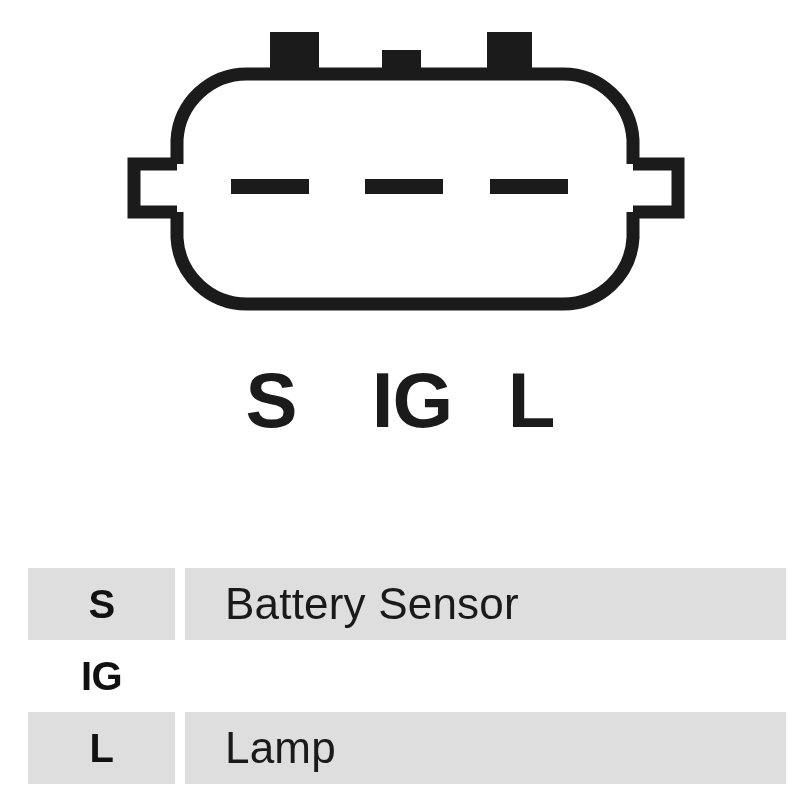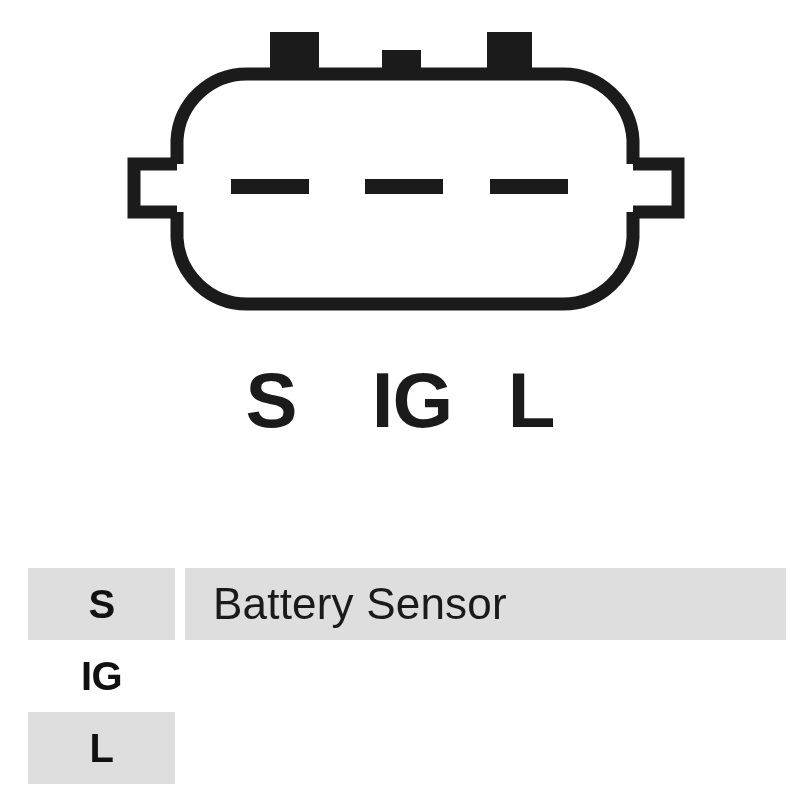--- a/index.html
+++ b/index.html
@@ -85,21 +85,21 @@
   }
   .legend-spacer {
     width: 10px;
     flex: 0 0 10px;
     background: #ffffff;
   }
   .legend-desc-cell {
     flex: 1 1 auto;
     display: flex;
     align-items: center;
-    padding-left: 28px;
+    padding-left: 40px;
     box-sizing: border-box;
     font-family: "Liberation Sans", sans-serif;
     font-weight: 300;
     font-size: 44px;
     color: #1a1a1a;
     letter-spacing: 0.2px;
   }
   .legend-row.shaded .legend-code-cell,
   .legend-row.shaded .legend-desc-cell {
     background: #dedede;
@@ -164,15 +164,16 @@
   </div>
 
   <div class="legend-row plain">
     <div class="legend-code-cell">IG</div>
     <div class="legend-spacer"></div>
   </div>
 
   <div class="legend-row shaded">
     <div class="legend-code-cell">L</div>
     <div class="legend-spacer"></div>
+    <div class="legend-desc-cell">Lamp</div>
   </div>
 
 </div>
 
 </body></html>

